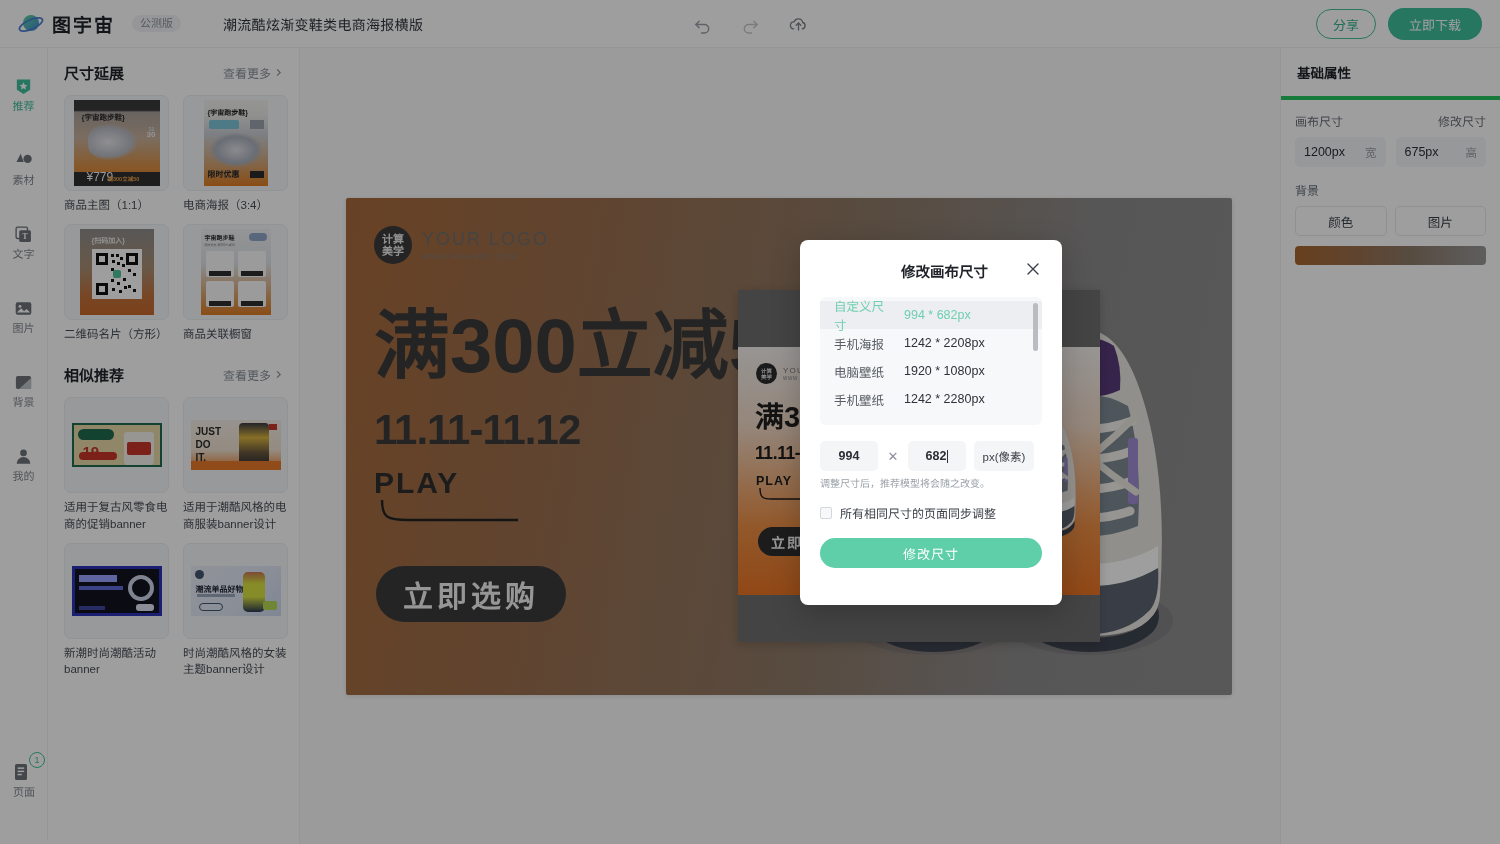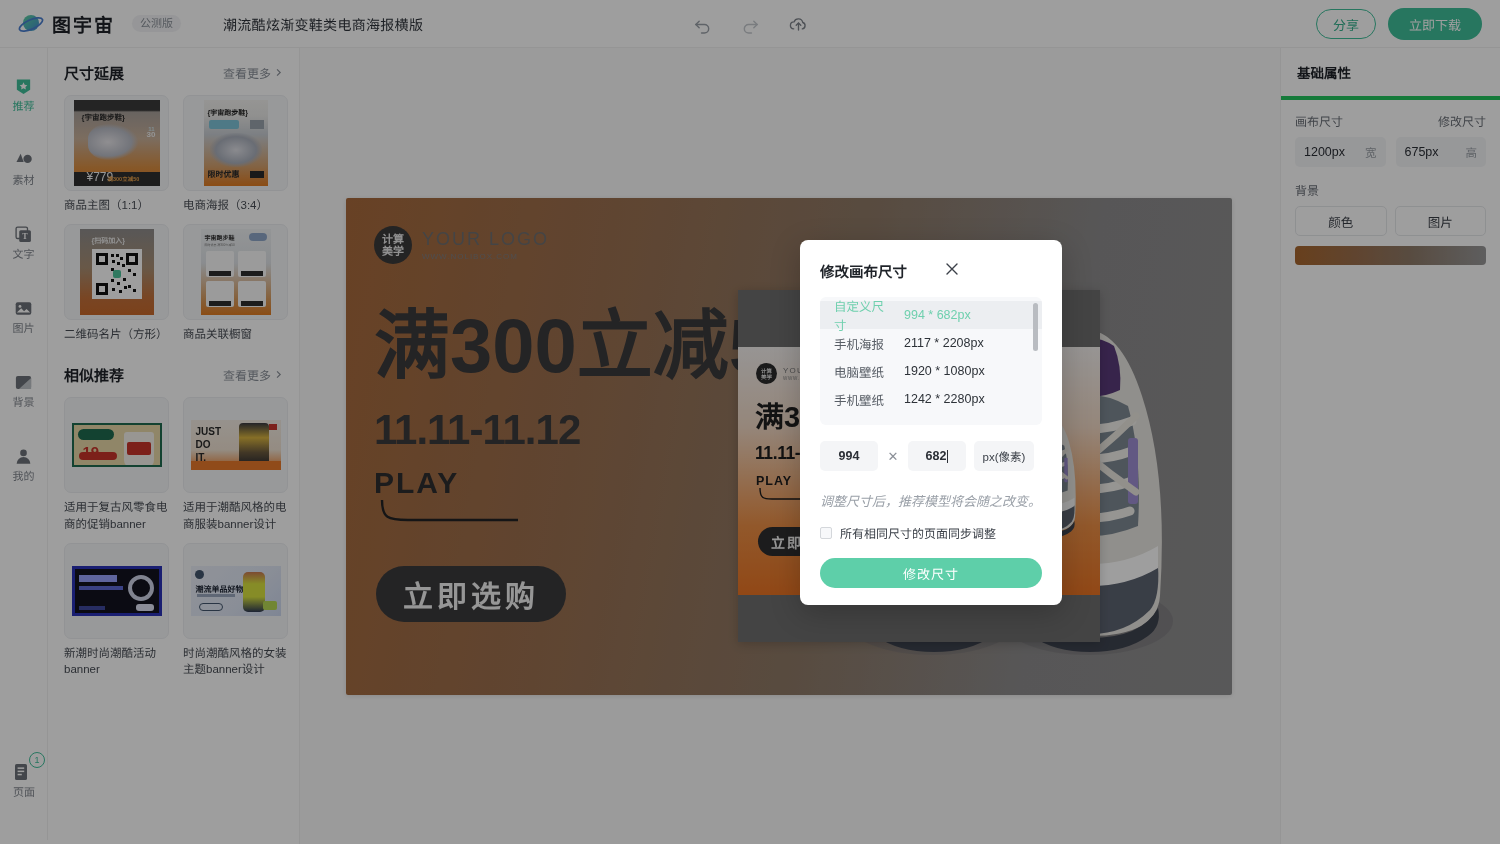--- a/index.html
+++ b/index.html
@@ -203,21 +203,21 @@
     cursor:pointer;
   }
 
   
   .scrim { position:absolute; inset:0; background: rgba(0,0,0,.38); z-index:60; }
   .modal {
     position:absolute; left:800px; top:240px; width:262px; height:365px;
     background:#ffffff; border-radius:8px; z-index:70;
     box-shadow: 0 8px 30px rgba(0,0,0,.22); padding: 20px 20px 0 20px;
   }
-  .m-head { display:flex; align-items:flex-start; justify-content:flex-start;gap:36px; }
+  .m-head { display:flex; align-items:flex-start; justify-content:flex-end;gap:36px; }
   .m-title { font-size:14.5px; font-weight:bold; color:#1f2329; }
   .m-close { width:18px; height:18px; cursor:pointer; color:#4a4f57; }
   .m-list {
     margin-top:16px; background:#f7f8fa; border-radius:6px; height:128px;
     overflow:hidden; position:relative; padding: 4px 0;
   }
   .m-opt {
     height:28px; display:flex; align-items:center; gap:14px; padding:0 14px;
     font-size:12.5px; color:#3c4149; cursor:pointer;
   }
@@ -236,21 +236,21 @@
     font-size:12.5px; color:#2b2f36; font-weight:600; position:relative;
   }
   .m-x { color:#8b9098; font-size:13px; width:14px; text-align:center; }
   .m-unit {
     width:60px; height:30px; background:#f4f5f7; border-radius:5px;
     display:flex; align-items:center; justify-content:center;
     font-size:11.5px; color:#3c4149;
   }
   .caret { display:inline-block; width:1px; height:13px; background:#2b2f36;
      margin-left:1px; }
-  .m-hint { font-size:13px; color:#9aa0a8; margin-top:20px;font-style:italic; }
+  .m-hint { font-size:10px; color:#9aa0a8; margin-top:4px; }
   .m-check { display:flex; align-items:center; gap:8px; margin-top:14px; cursor:pointer; }
   .m-box { width:12px; height:12px; border:1px solid #d4d7db; border-radius:2px; background:#f7f8fa;}
   .m-check-label { font-size:12px; color:#3c4149; }
   .m-submit {
     margin-top:17px; height:30px; border-radius:15px; background:#5ecfa9;
     color:#ffffff; font-size:13px; display:flex; align-items:center;
     justify-content:center; cursor:pointer; letter-spacing:1px;
   }
 </style>
 </head>
@@ -724,21 +724,21 @@
       </span>
     </div>
 
     <div class="m-list">
       <div class="m-opt sel">
         <span class="m-opt-name">自定义尺寸</span>
         <span class="m-opt-size">994 * 682px</span>
       </div>
       <div class="m-opt">
         <span class="m-opt-name">手机海报</span>
-        <span class="m-opt-size">2117 * 2208px</span>
+        <span class="m-opt-size">1242 * 2208px</span>
       </div>
       <div class="m-opt">
         <span class="m-opt-name">电脑壁纸</span>
         <span class="m-opt-size">1920 * 1080px</span>
       </div>
       <div class="m-opt">
         <span class="m-opt-name">手机壁纸</span>
         <span class="m-opt-size">1242 * 2280px</span>
       </div>
       <div class="m-scroll"></div>

